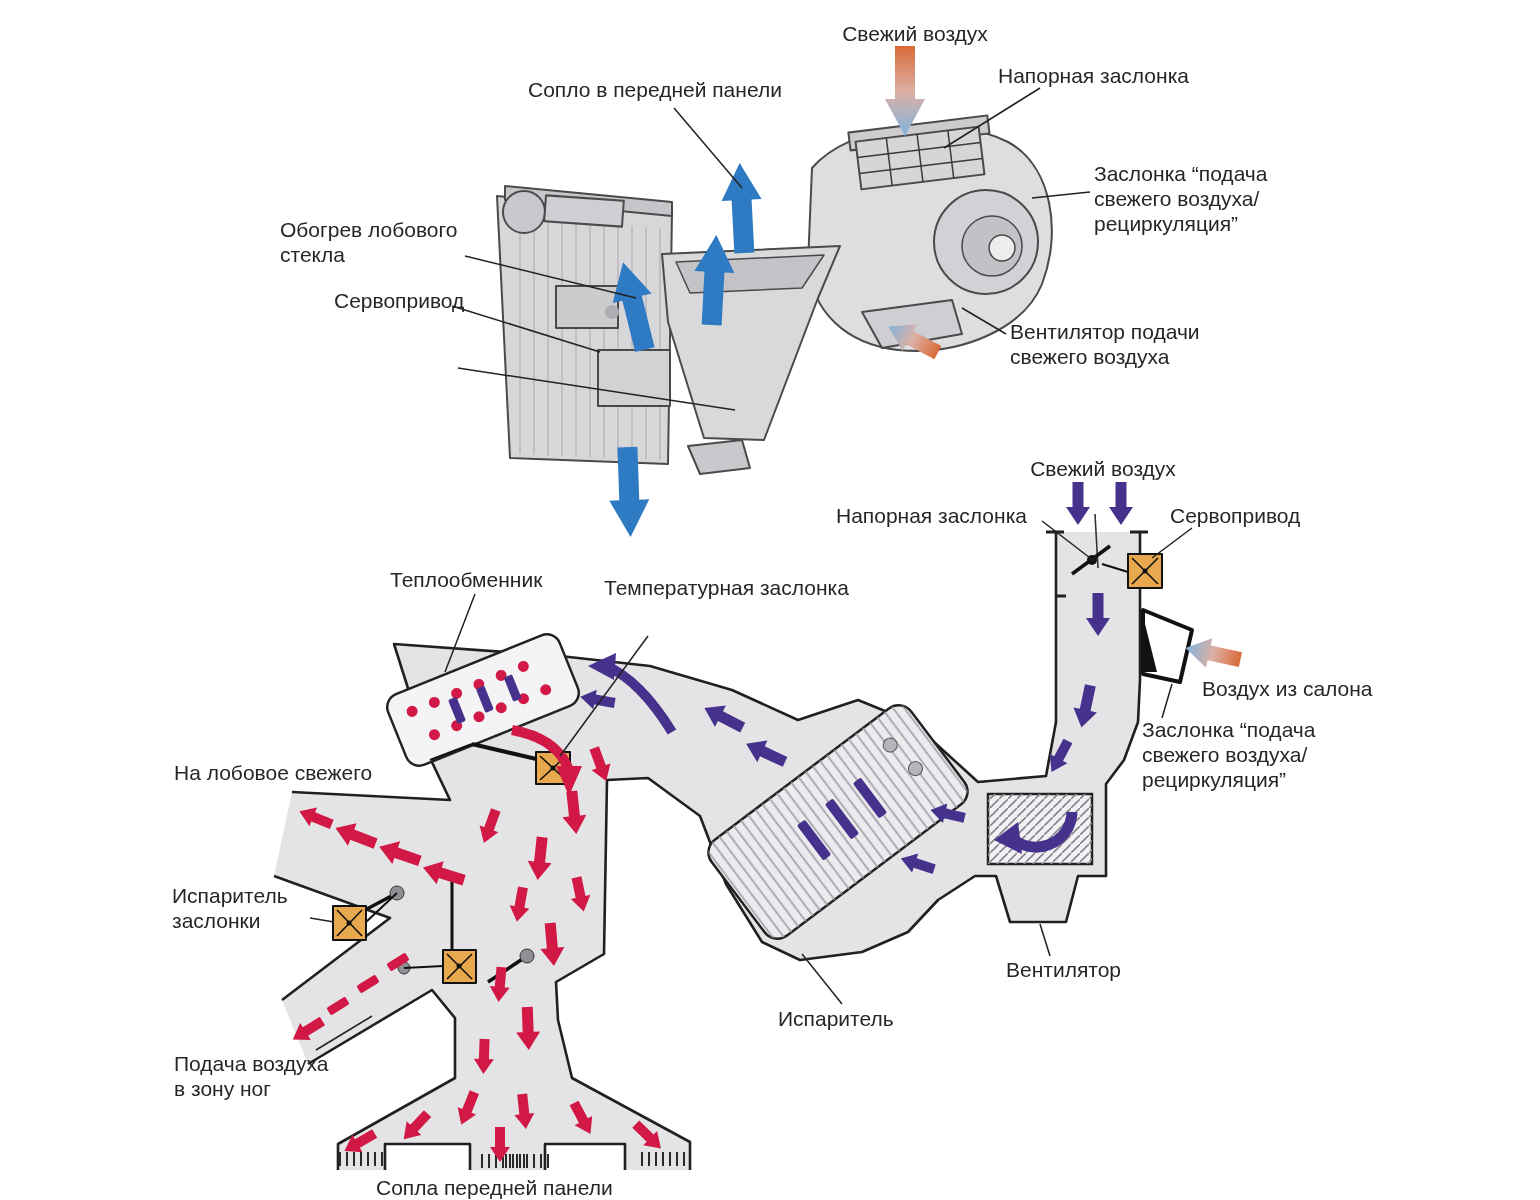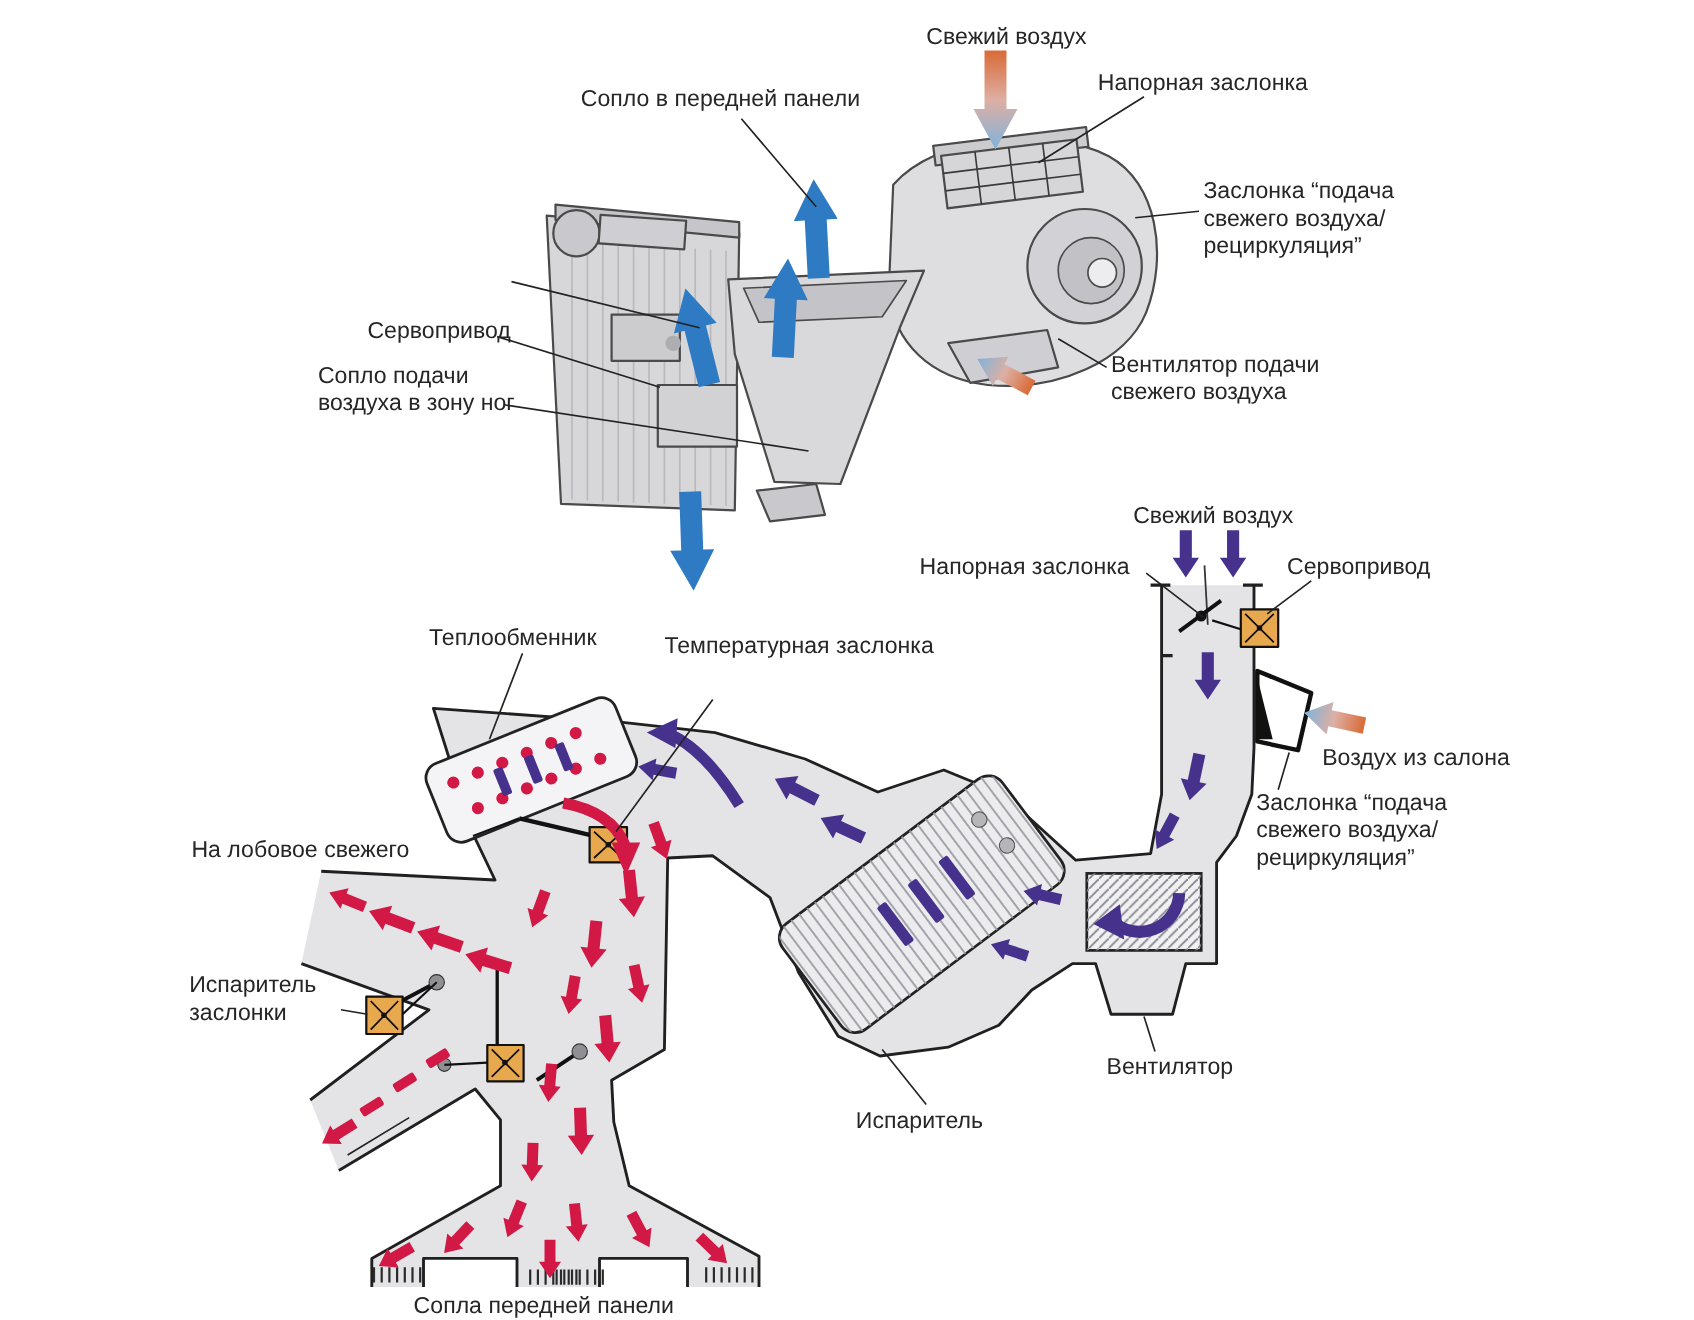--- a/index.html
+++ b/index.html
@@ -248,30 +248,31 @@
     <line x1="1050" y1="940" x2="1040" y2="908"></line>
     <line x1="842" y1="988" x2="802" y2="938"></line>
     <line x1="316" y1="1034" x2="372" y2="1000"></line>
   </g>
 </svg>
 
   <div class="lbl center" style="left:830px;top:6px;width:170px;">Свежий воздух</div>
   <div class="lbl" style="left:528px;top:62px;width:290px;">Сопло в передней панели</div>
   <div class="lbl" style="left:998px;top:48px;width:230px;">Напорная заслонка</div>
   <div class="lbl" style="left:1094px;top:146px;width:205px;">Заслонка “подача свежего воздуха/ рециркуляция”</div>
+  <div class="lbl" style="left:280px;top:202px;width:190px;">Обогрев лобового стекла</div>
   <div class="lbl" style="left:334px;top:273px;width:160px;">Сервопривод</div>
-  <div class="lbl" style="left:289px;top:314px;width:190px;">Сопло подачи воздуха в зону ног</div>
   <div class="lbl" style="left:1010px;top:304px;width:210px;">Вентилятор подачи свежего воздуха</div>
 
   <div class="lbl center" style="left:1018px;top:441px;width:170px;">Свежий воздух</div>
   <div class="lbl" style="left:836px;top:488px;width:210px;">Напорная заслонка</div>
   <div class="lbl" style="left:1170px;top:488px;width:150px;">Сервопривод</div>
   <div class="lbl" style="left:1202px;top:661px;width:200px;">Воздух из салона</div>
   <div class="lbl" style="left:1142px;top:702px;width:205px;">Заслонка “подача свежего воздуха/ рециркуляция”</div>
   <div class="lbl" style="left:390px;top:552px;width:190px;">Теплообменник</div>
   <div class="lbl" style="left:604px;top:560px;width:290px;">Температурная заслонка</div>
   <div class="lbl" style="left:174px;top:745px;width:220px;">На лобовое свежего</div>
   <div class="lbl" style="left:172px;top:868px;width:135px;">Испаритель заслонки</div>
   <div class="lbl" style="left:1006px;top:942px;width:150px;">Вентилятор</div>
   <div class="lbl" style="left:778px;top:991px;width:140px;">Испаритель</div>
+  <div class="lbl" style="left:174px;top:1036px;width:165px;">Подача воздуха в зону ног</div>
   <div class="lbl" style="left:376px;top:1160px;width:280px;">Сопла передней панели</div>
 
 </div>
 
 </body></html>

